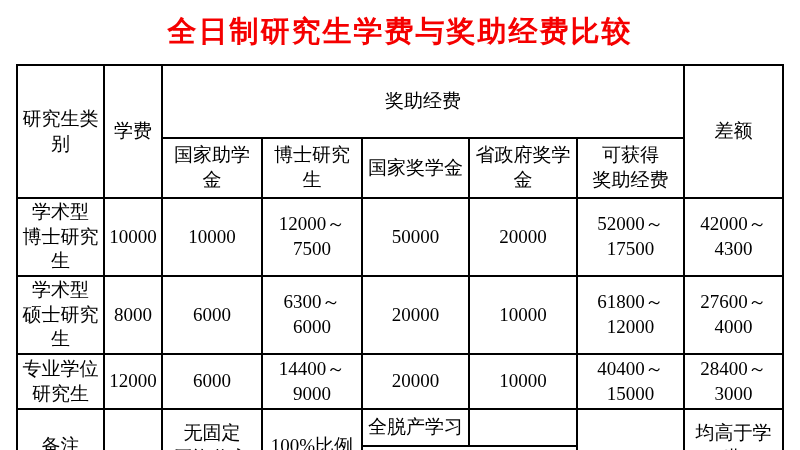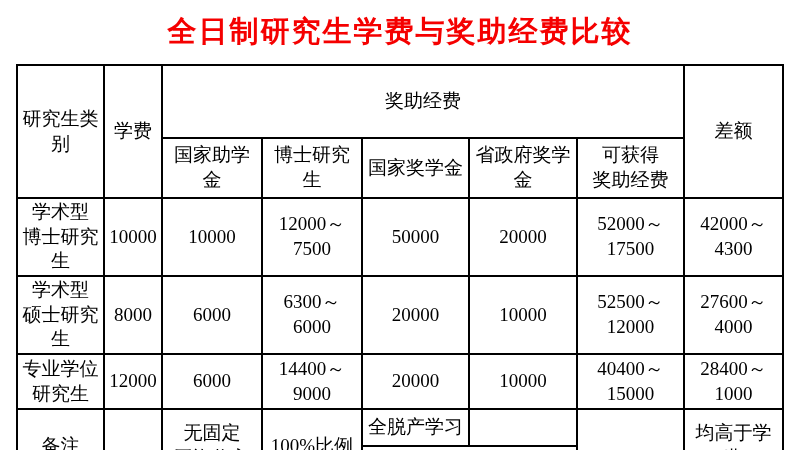--- a/index.html
+++ b/index.html
@@ -103,38 +103,38 @@
     </tr>
 
     <tr class="drow2">
       <td>学术型
 硕士研究生</td>
       <td>8000</td>
       <td>6000</td>
       <td>6300～6000</td>
       <td>20000</td>
       <td>10000</td>
-      <td>52500～
+      <td>61800～
 12000</td>
       <td>27600～
 4000</td>
     </tr>
 
     <tr class="drow3">
       <td>专业学位
 研究生</td>
       <td>12000</td>
       <td>6000</td>
       <td>14400～9000</td>
       <td>20000</td>
       <td>10000</td>
       <td>40400～
 15000</td>
       <td>28400～
-1000</td>
+3000</td>
     </tr>
 
     <tr class="rrowa">
       <td rowspan="2">备注</td>
       <td rowspan="2"></td>
       <td rowspan="2">无固定
 工资收入</td>
       <td rowspan="2">100%比例</td>
       <td>全脱产学习</td>
       <td></td>

